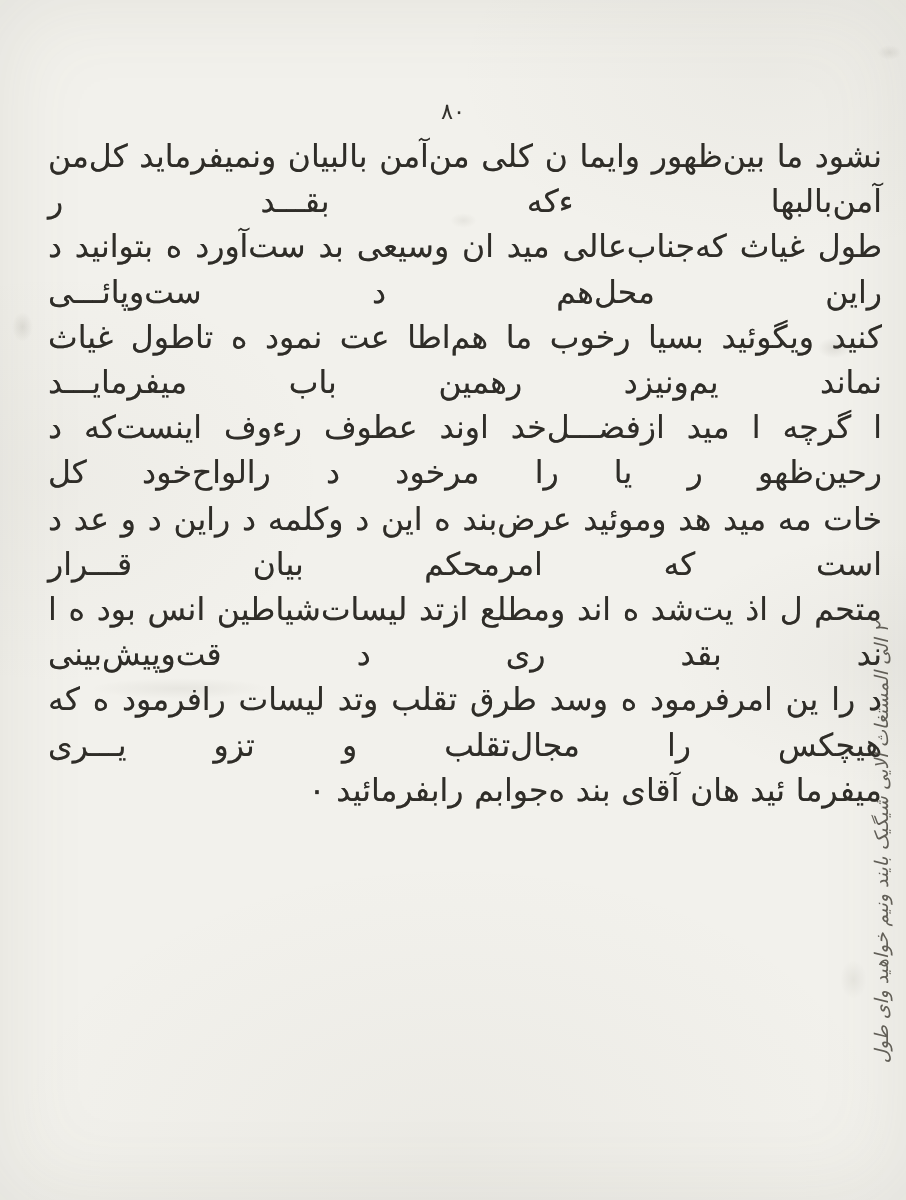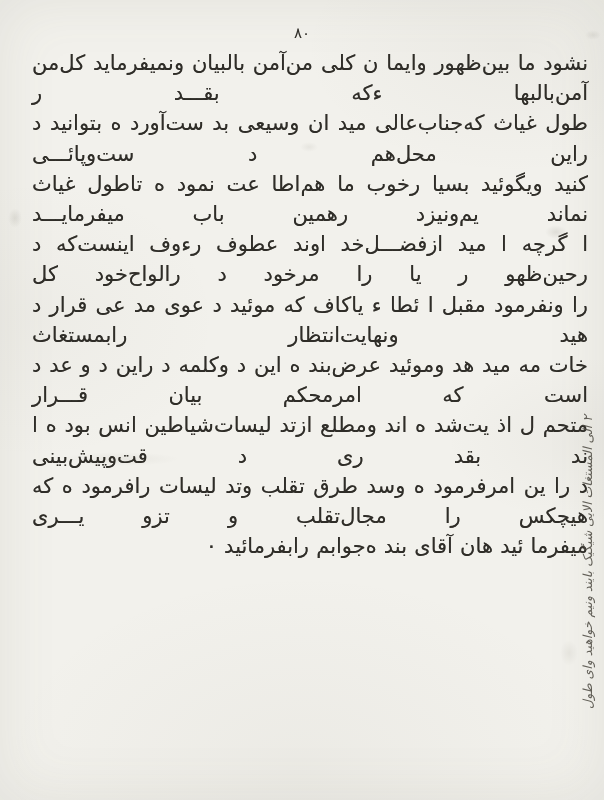--- a/index.html
+++ b/index.html
@@ -22,20 +22,21 @@
     overflow: hidden;
     font-family: "DejaVu Sans", sans-serif;
     color: #2f2d28;
   }
   .page-number {
     padding-top: 24px;
     text-align: center;
     font-size: 15px;
     letter-spacing: 3px;
     color: #33312c;
+    margin-top: 41px;
   }
   .text-block {
     direction: rtl;
     margin-top: 6px;
     padding: 0 16px 0 32px;
   }
   .line {
     font-size: 21px;
     line-height: 30.2px;
     white-space: normal;
@@ -84,21 +85,20 @@
 
 <div class="page">
 
   <div class="page-number">۸۰</div>
 
   <div class="text-block">
     <div class="line">نشود  ما بین‌ظهور وایما ن کلی من‌آمن  بالبیان ونمیفرماید کل‌من آمن‌بالبها ءکه بقـــد ر</div>
     <div class="line">طول غیاث که‌جناب‌عالی  مید ان وسیعی بد ست‌آورد ه بتوانید د راین محل‌هم د ست‌وپائـــی</div>
     <div class="line">کنید ویگوئید بسیا رخوب ما هم‌اطا عت نمود ه تاطول غیاث نماند یم‌ونیزد رهمین باب میفرمایـــد</div>
     <div class="line">ا گرچه ا مید ازفضـــل‌خد اوند عطوف رءوف اینست‌که د رحین‌ظهو ر یا را مرخود د رالواح‌خود کل</div>
-    <div class="line">را ونفرمود مقبل ا ئطا ء یاکاف که موئید  د عوی مد عی قرار د هید  ونهایت‌انتظار رابمستغاث</div>
     <div class="line">خات مه مید هد  وموئید  عرض‌بند ه این د وکلمه د راین د و عد د است که امرمحکم بیان قـــرار</div>
     <div class="line">متحم ل اذ یت‌شد ه اند  ومطلع ازتد لیسات‌شیاطین انس بود ه ا ند بقد ری  د قت‌وپیش‌بینی</div>
     <div class="line">د را ین امرفرمود ه وسد طرق تقلب وتد لیسات  رافرمود ه که هیچکس را مجال‌تقلب و تزو یـــری</div>
     <div class="line short">میفرما ئید  هان آقای  بند ه‌جوابم رابفرمائید ۰</div>
 
   </div>
 
   <div class="margin-note-wrap">
     <span class="margin-note-text">۲ الی المستغاث الایی شیگیک بایند ونیم خواهید وای طول</span>
   </div>

